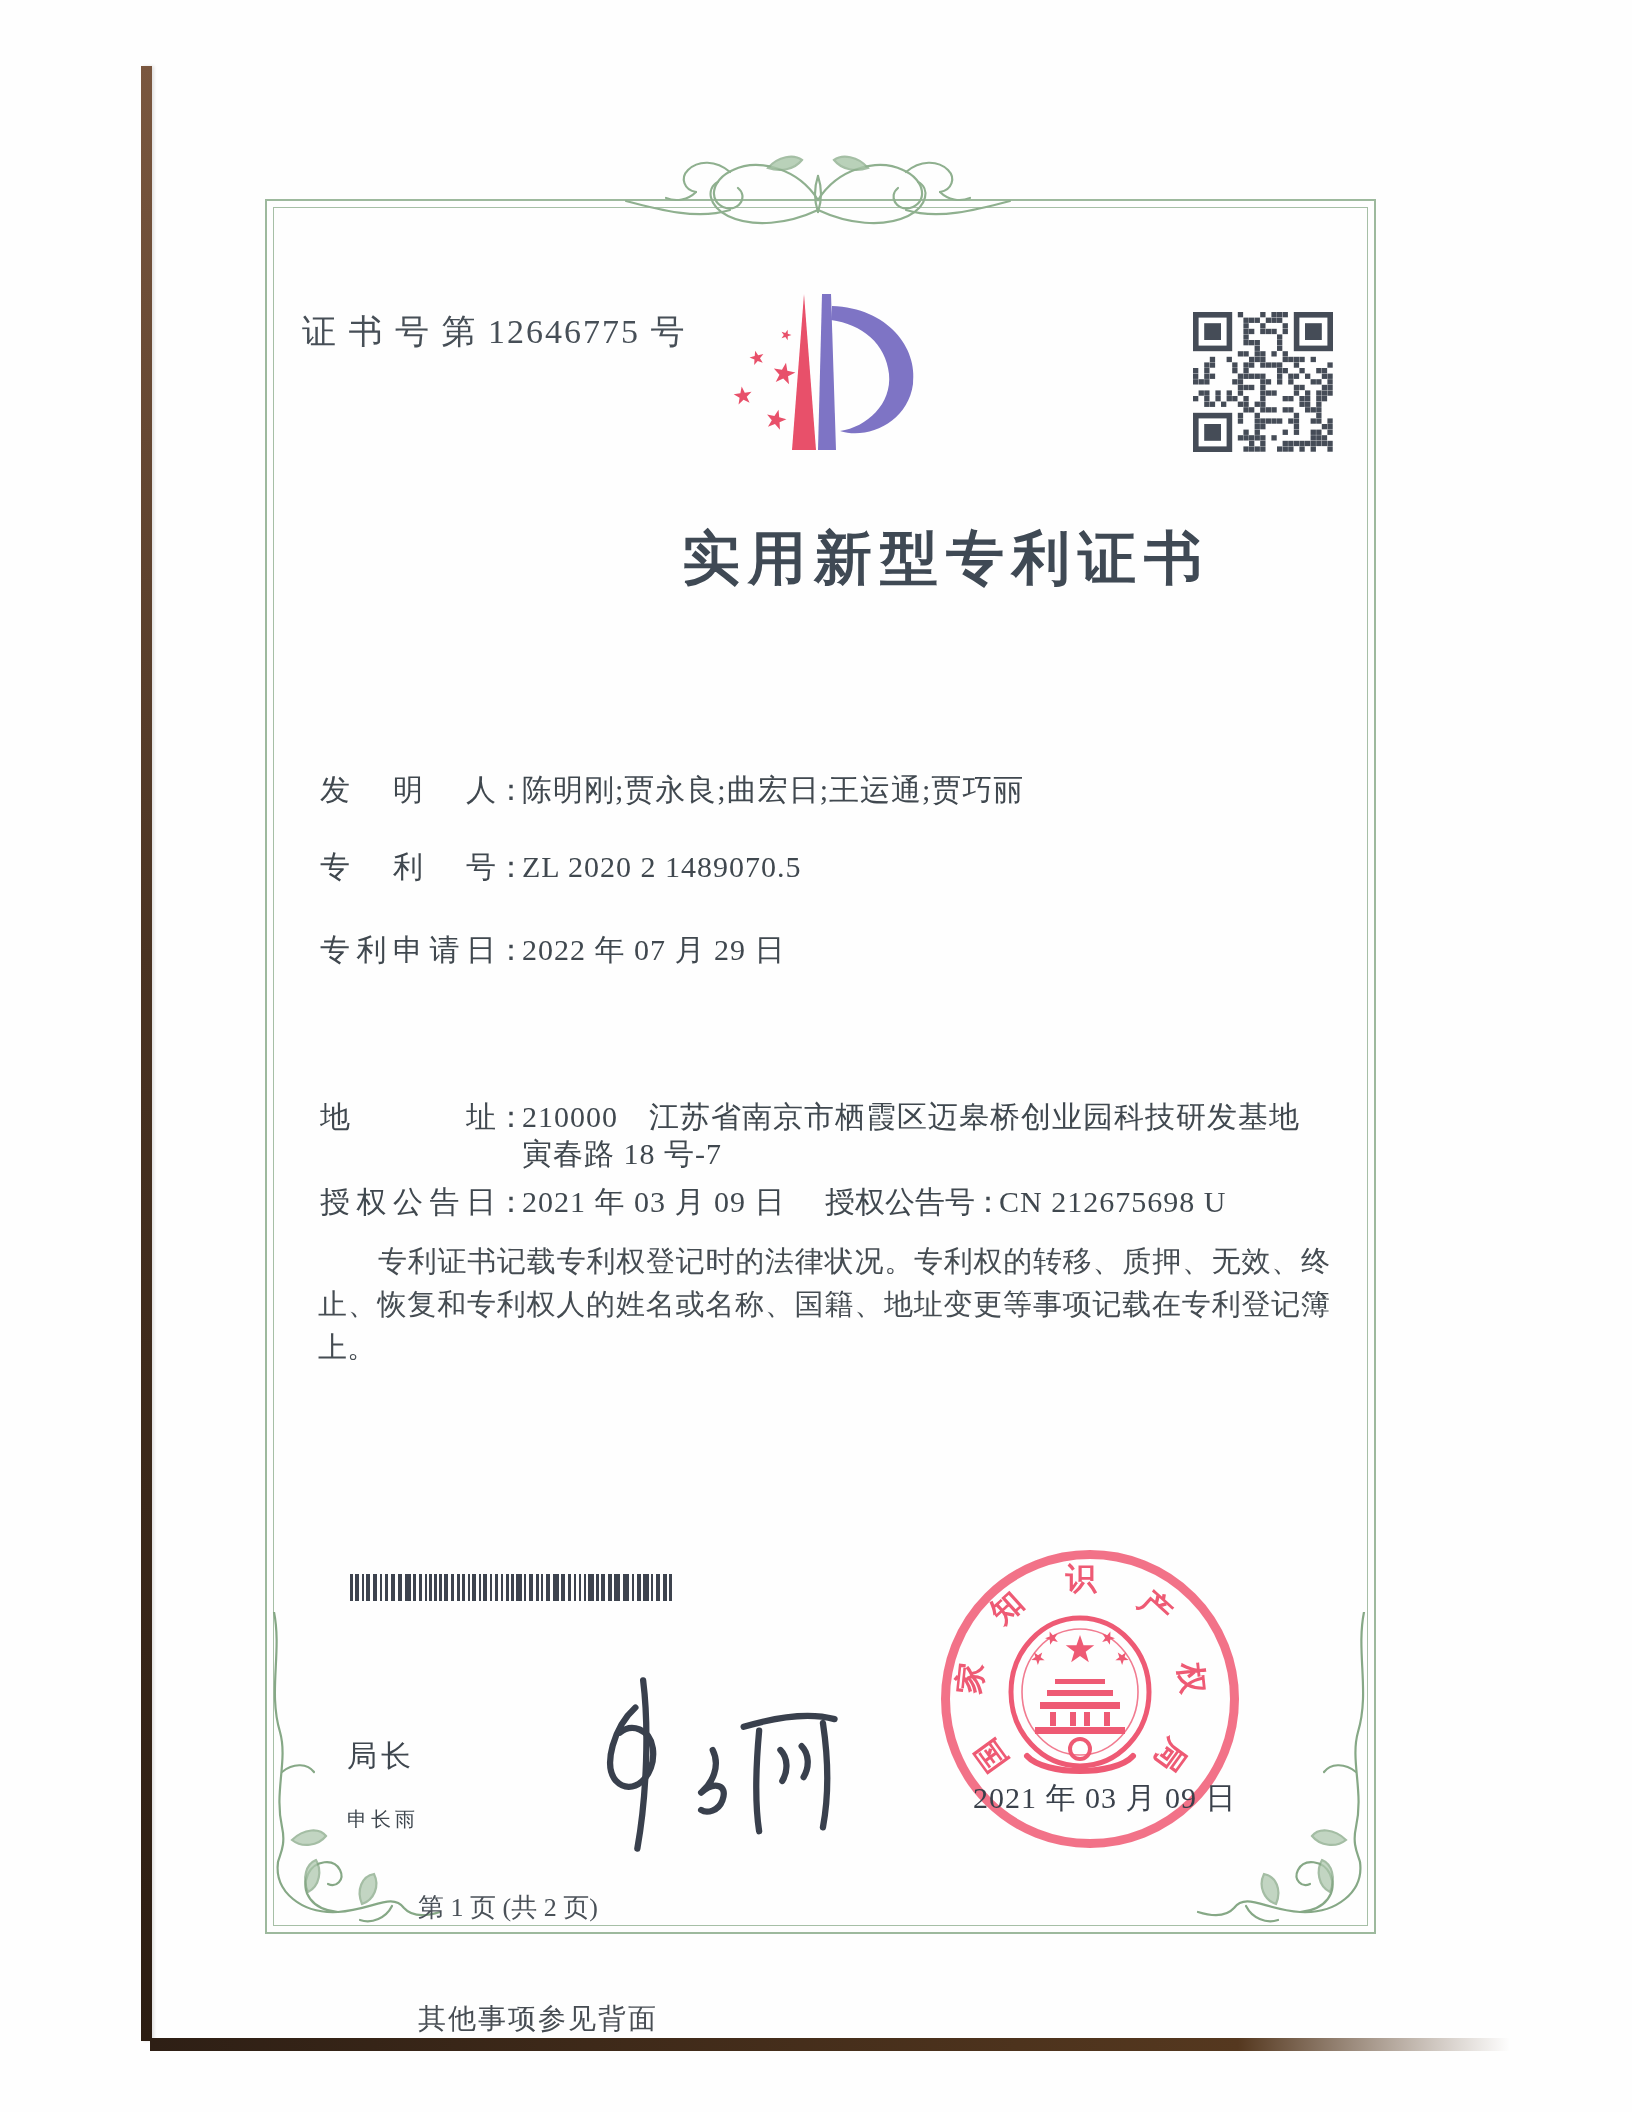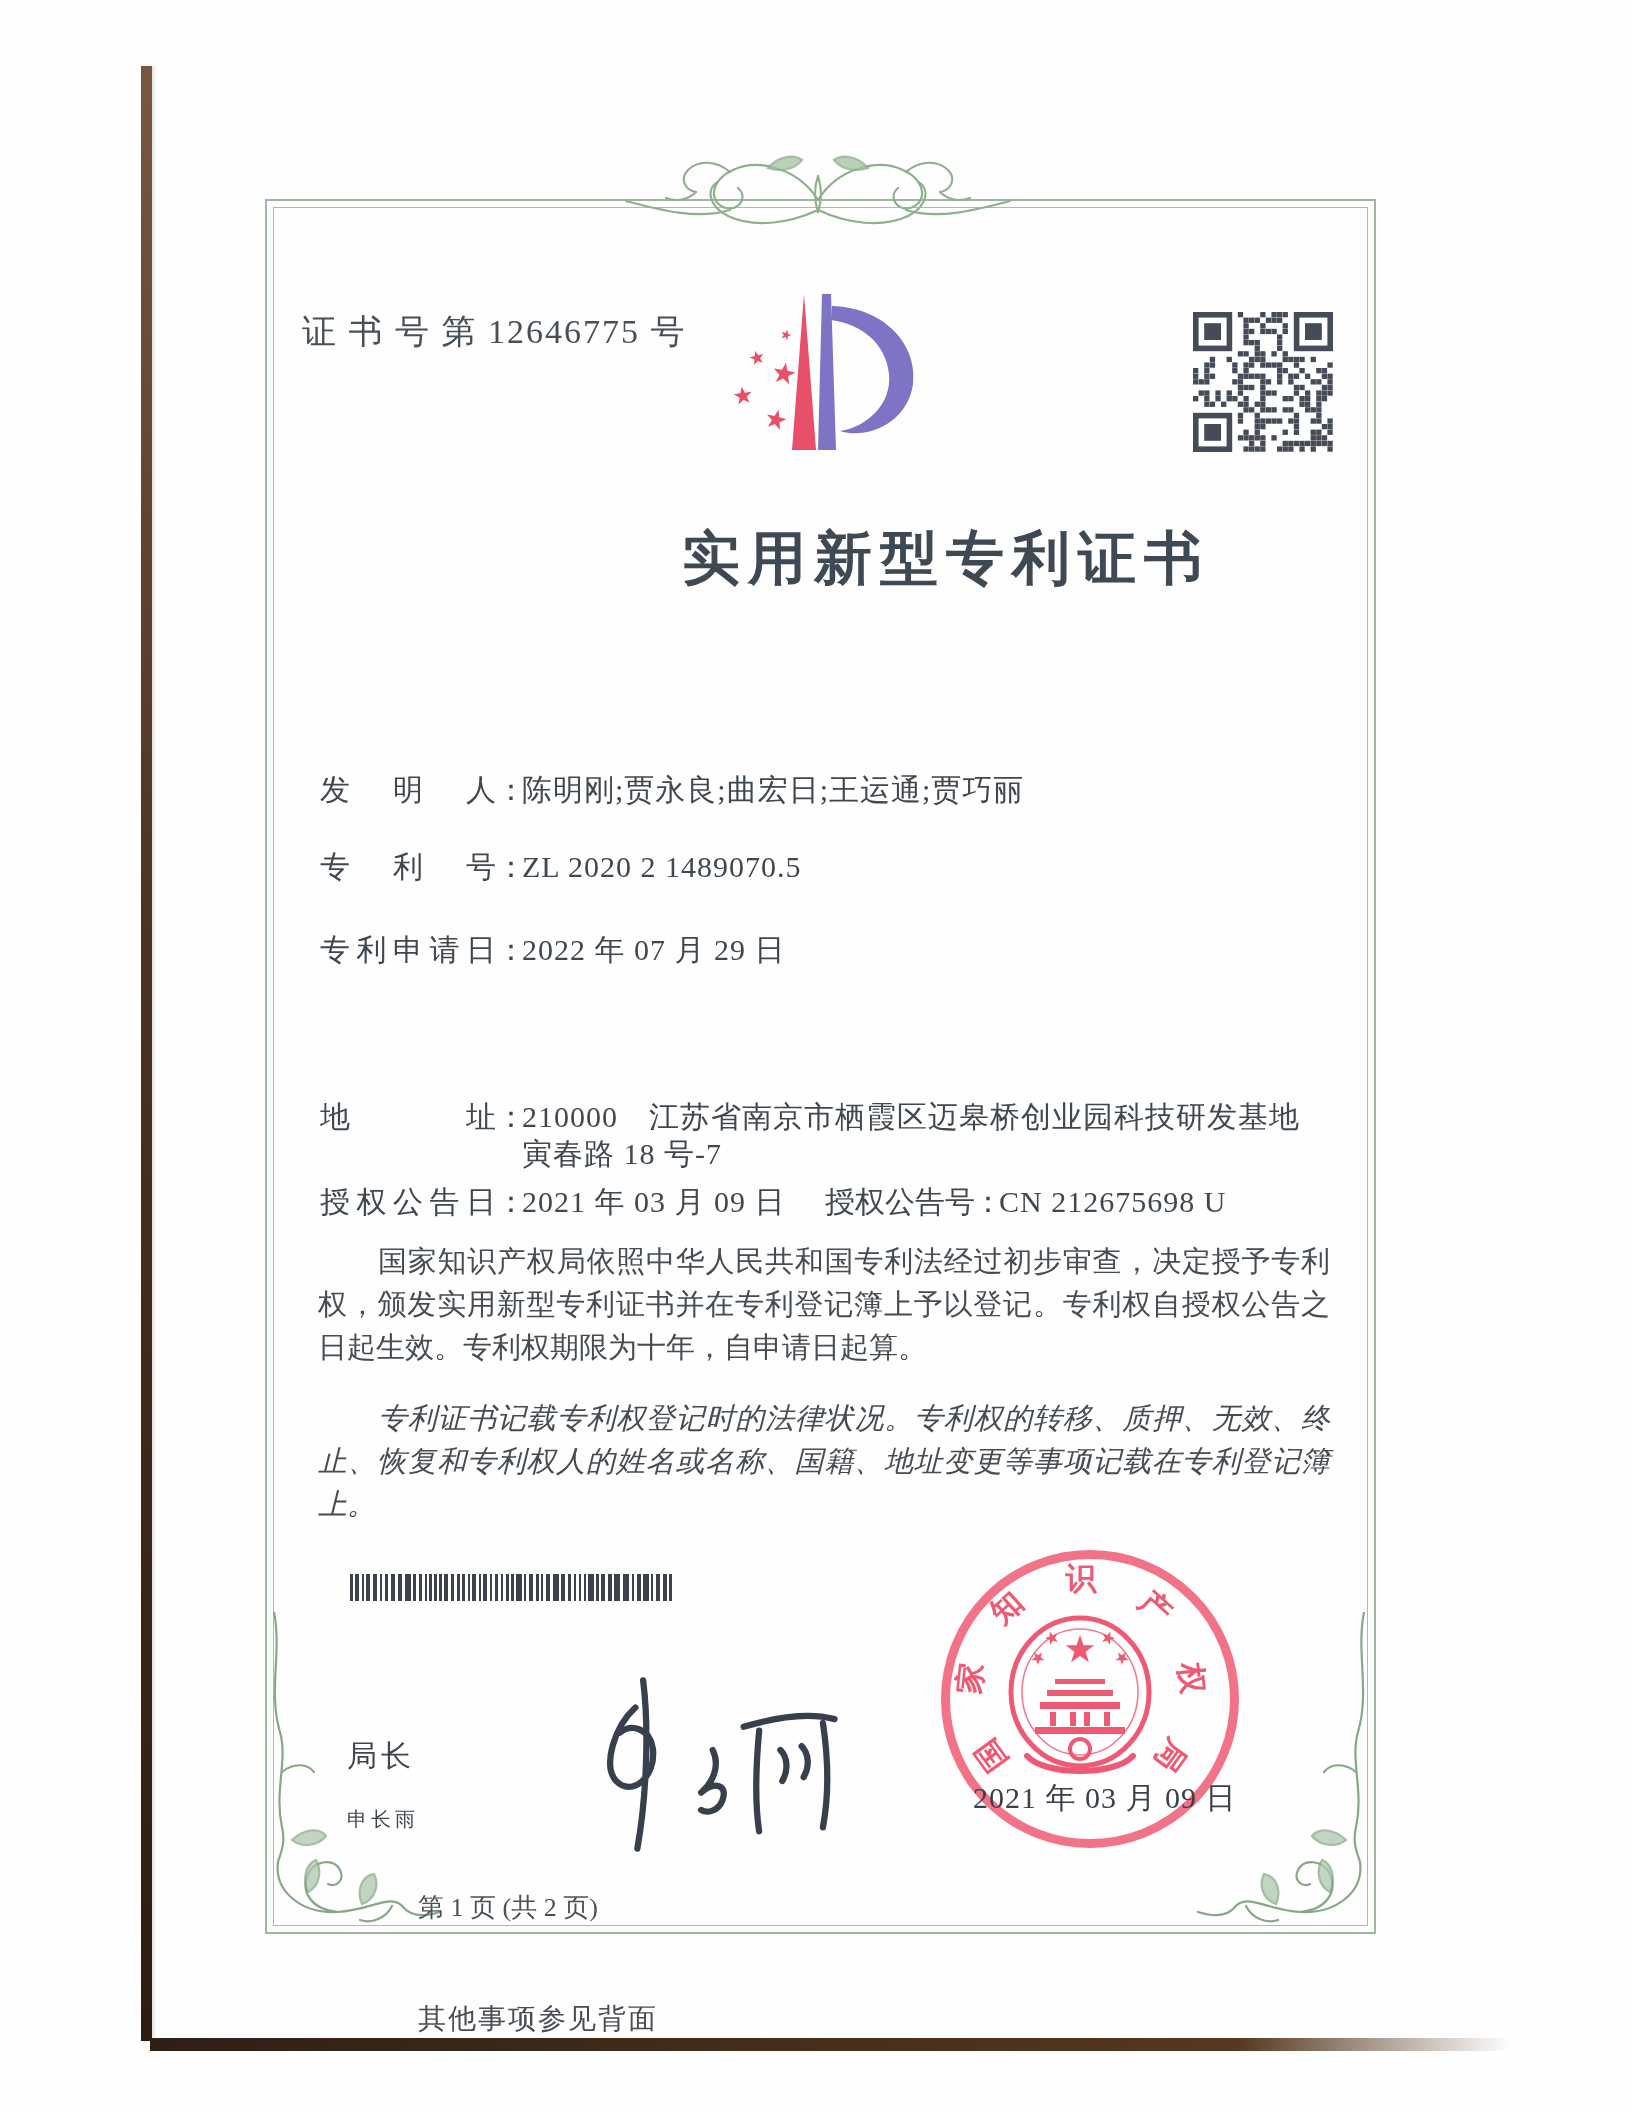--- a/index.html
+++ b/index.html
@@ -342,21 +342,20 @@
     <span class="val">寅春路 18 号-7</span>
   </div>
   <div class="abs field" style="top:1182px">
     <span class="lbl">授权公告日</span><span class="colon">：</span><span class="val">2021 年 03 月 09 日</span>
   </div>
   <div class="abs field" style="left:825px;top:1182px">
     <span class="lbl-narrow">授权公告号</span><span class="colon">：</span><span class="val">CN 212675698 U</span>
   </div>
 
   <div class="abs" id="paras">
-    <p>国家知识产权局依照中华人民共和国专利法经过初步审查，决定授予专利权，颁发实用新型专利证书并在专利登记簿上予以登记。专利权自授权公告之日起生效。专利权期限为十年，自申请日起算。</p>
     <p>专利证书记载专利权登记时的法律状况。专利权的转移、质押、无效、终止、恢复和专利权人的姓名或名称、国籍、地址变更等事项记载在专利登记簿上。</p>
   </div>
 
   <svg class="abs" id="barcode" style="left:350px;top:1574px" width="322" height="27" viewBox="0 0 322 27">
       <rect x="0" y="0" width="3" height="27" fill="#3d434e"></rect>
       <rect x="5" y="0" width="4" height="27" fill="#3d434e"></rect>
       <rect x="12" y="0" width="2" height="27" fill="#3d434e"></rect>
       <rect x="16" y="0" width="4" height="27" fill="#3d434e"></rect>
       <rect x="23" y="0" width="4" height="27" fill="#3d434e"></rect>
       <rect x="30" y="0" width="2" height="27" fill="#3d434e"></rect>

